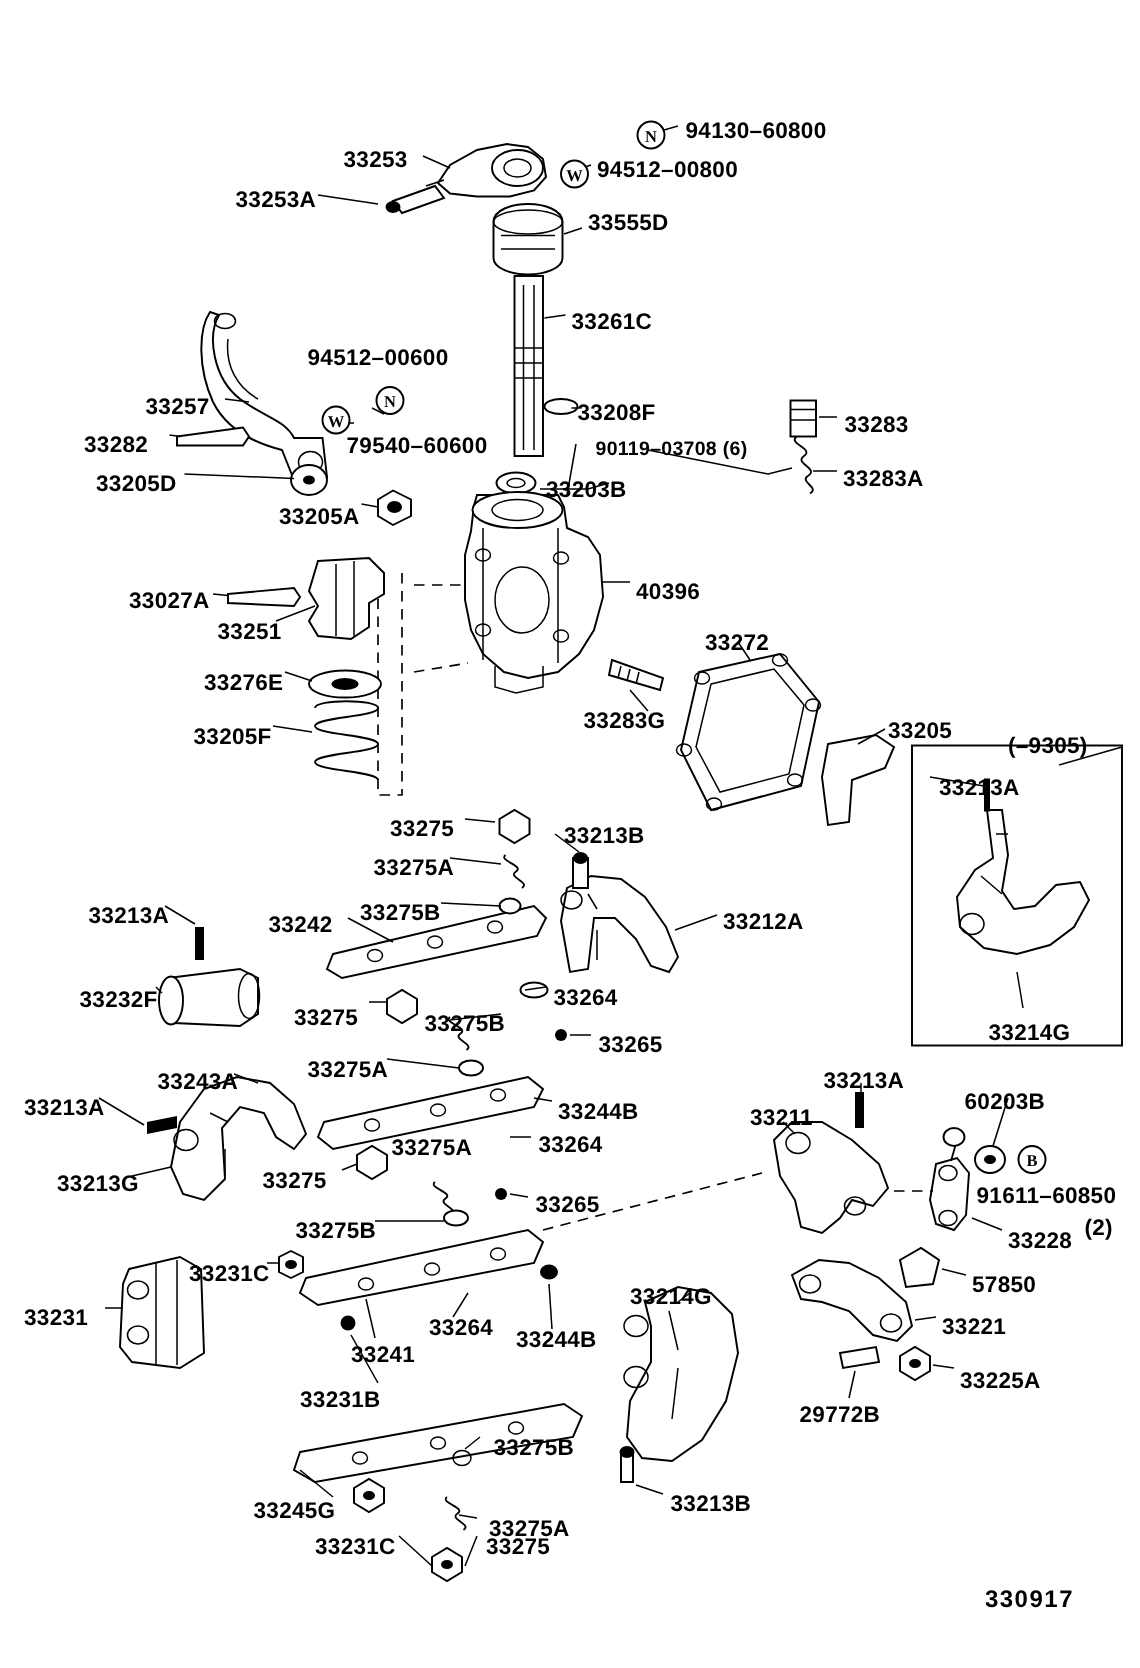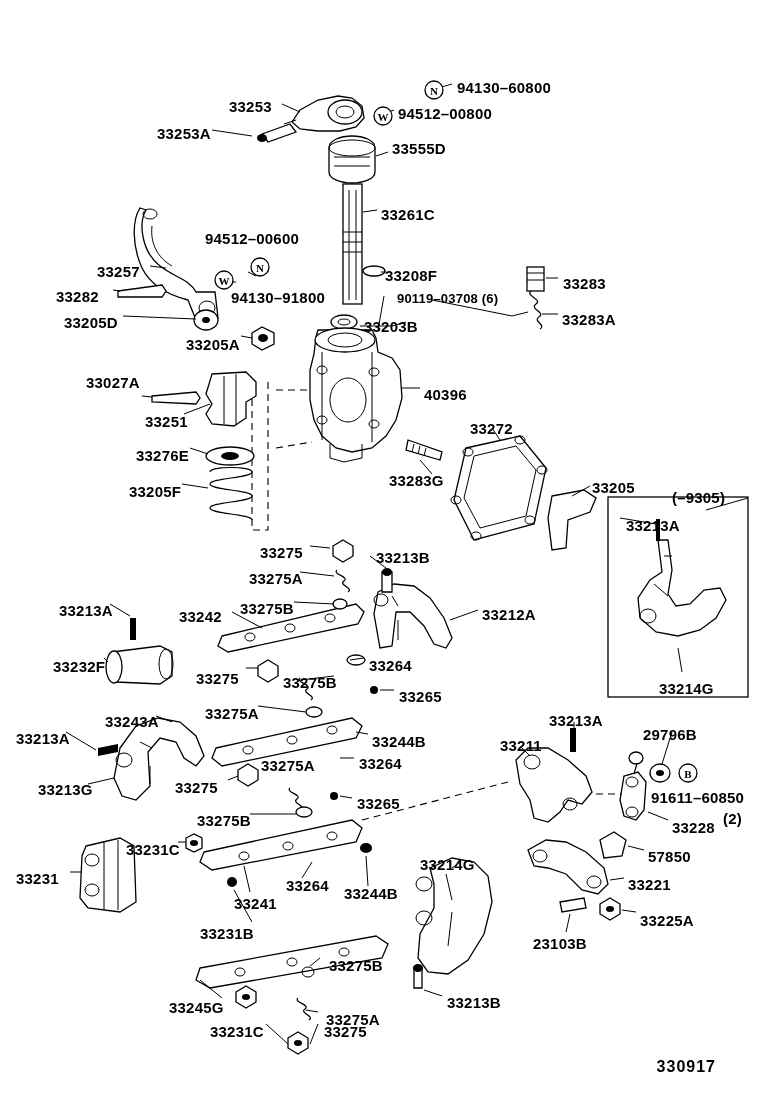--- a/index.html
+++ b/index.html
@@ -367,28 +367,28 @@
   <div class="lbl" style="left:457px;top:79px">94130–60800</div>
   <div class="lbl" style="left:398px;top:105px">94512–00800</div>
   <div class="lbl" style="left:157px;top:125px">33253A</div>
   <div class="lbl" style="left:392px;top:140px">33555D</div>
   <div class="lbl" style="left:381px;top:206px">33261C</div>
   <div class="lbl" style="left:205px;top:230px">94512–00600</div>
   <div class="lbl" style="left:97px;top:263px">33257</div>
   <div class="lbl" style="left:385px;top:267px">33208F</div>
   <div class="lbl" style="left:563px;top:275px">33283</div>
   <div class="lbl" style="left:56px;top:288px">33282</div>
-  <div class="lbl" style="left:231px;top:289px">94130–91800</div>
+  <div class="lbl" style="left:231px;top:289px">79540–60600</div>
   <div class="lbl small" style="left:397px;top:291px">90119–03708 (6)</div>
   <div class="lbl" style="left:64px;top:314px">33205D</div>
   <div class="lbl" style="left:562px;top:311px">33283A</div>
   <div class="lbl" style="left:364px;top:318px">33203B</div>
   <div class="lbl" style="left:186px;top:336px">33205A</div>
   <div class="lbl" style="left:424px;top:386px">40396</div>
-  <div class="lbl" style="left:86px;top:374px">33027A</div>
+  <div class="lbl" style="left:86px;top:392px">33027A</div>
   <div class="lbl" style="left:145px;top:413px">33251</div>
   <div class="lbl" style="left:470px;top:420px">33272</div>
   <div class="lbl" style="left:136px;top:447px">33276E</div>
   <div class="lbl" style="left:129px;top:483px">33205F</div>
   <div class="lbl" style="left:389px;top:472px">33283G</div>
   <div class="lbl" style="left:592px;top:479px">33205</div>
   <div class="lbl" style="left:672px;top:489px">(–9305)</div>
   <div class="lbl" style="left:626px;top:517px">33213A</div>
   <div class="lbl" style="left:260px;top:544px">33275</div>
   <div class="lbl" style="left:376px;top:549px">33213B</div>
@@ -399,21 +399,21 @@
   <div class="lbl" style="left:482px;top:606px">33212A</div>
   <div class="lbl" style="left:53px;top:658px">33232F</div>
   <div class="lbl" style="left:196px;top:670px">33275</div>
   <div class="lbl" style="left:369px;top:657px">33264</div>
   <div class="lbl" style="left:283px;top:674px">33275B</div>
   <div class="lbl" style="left:399px;top:688px">33265</div>
   <div class="lbl" style="left:659px;top:680px">33214G</div>
   <div class="lbl" style="left:205px;top:705px">33275A</div>
   <div class="lbl" style="left:105px;top:713px">33243A</div>
   <div class="lbl" style="left:549px;top:712px">33213A</div>
-  <div class="lbl" style="left:643px;top:726px">29796B</div>
+  <div class="lbl" style="left:643px;top:726px">60203B</div>
   <div class="lbl" style="left:16px;top:730px">33213A</div>
   <div class="lbl" style="left:500px;top:737px">33211</div>
   <div class="lbl" style="left:372px;top:733px">33244B</div>
   <div class="lbl" style="left:359px;top:755px">33264</div>
   <div class="lbl" style="left:261px;top:757px">33275A</div>
   <div class="lbl" style="left:651px;top:789px">91611–60850</div>
   <div class="lbl" style="left:38px;top:781px">33213G</div>
   <div class="lbl" style="left:175px;top:779px">33275</div>
   <div class="lbl" style="left:672px;top:819px">33228</div>
   <div class="lbl" style="left:723px;top:810px">(2)</div>
@@ -422,21 +422,21 @@
   <div class="lbl" style="left:648px;top:848px">57850</div>
   <div class="lbl" style="left:126px;top:841px">33231C</div>
   <div class="lbl" style="left:420px;top:856px">33214G</div>
   <div class="lbl" style="left:628px;top:876px">33221</div>
   <div class="lbl" style="left:16px;top:870px">33231</div>
   <div class="lbl" style="left:286px;top:877px">33264</div>
   <div class="lbl" style="left:344px;top:885px">33244B</div>
   <div class="lbl" style="left:234px;top:895px">33241</div>
   <div class="lbl" style="left:640px;top:912px">33225A</div>
   <div class="lbl" style="left:200px;top:925px">33231B</div>
-  <div class="lbl" style="left:533px;top:935px">23103B</div>
+  <div class="lbl" style="left:533px;top:935px">29772B</div>
   <div class="lbl" style="left:329px;top:957px">33275B</div>
   <div class="lbl" style="left:169px;top:999px">33245G</div>
   <div class="lbl" style="left:326px;top:1011px">33275A</div>
   <div class="lbl" style="left:447px;top:994px">33213B</div>
   <div class="lbl" style="left:210px;top:1023px">33231C</div>
   <div class="lbl" style="left:324px;top:1023px">33275</div>
 </div>
 
 <div>
   <svg style="position:absolute;left:424px;top:80px;" width="20" height="20">

